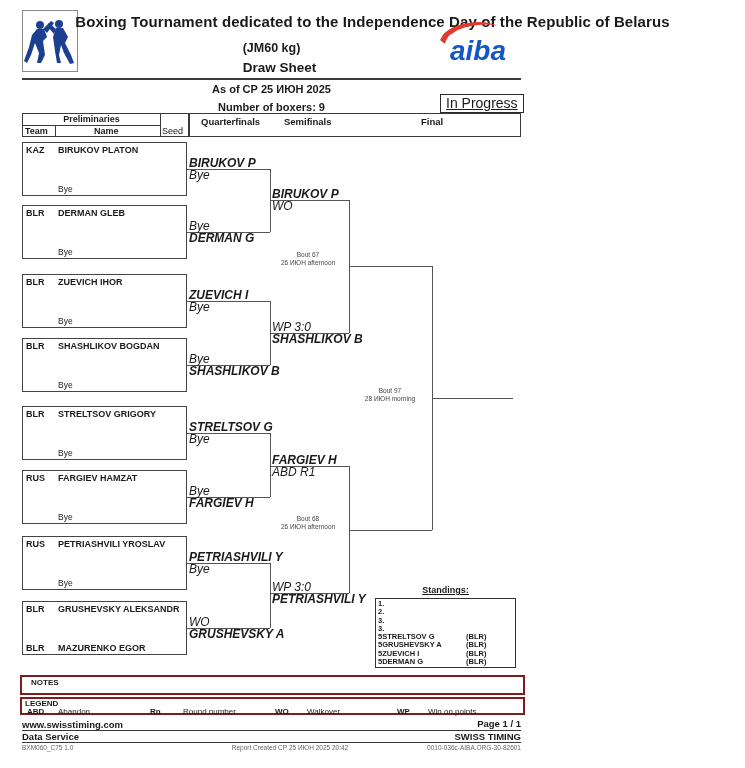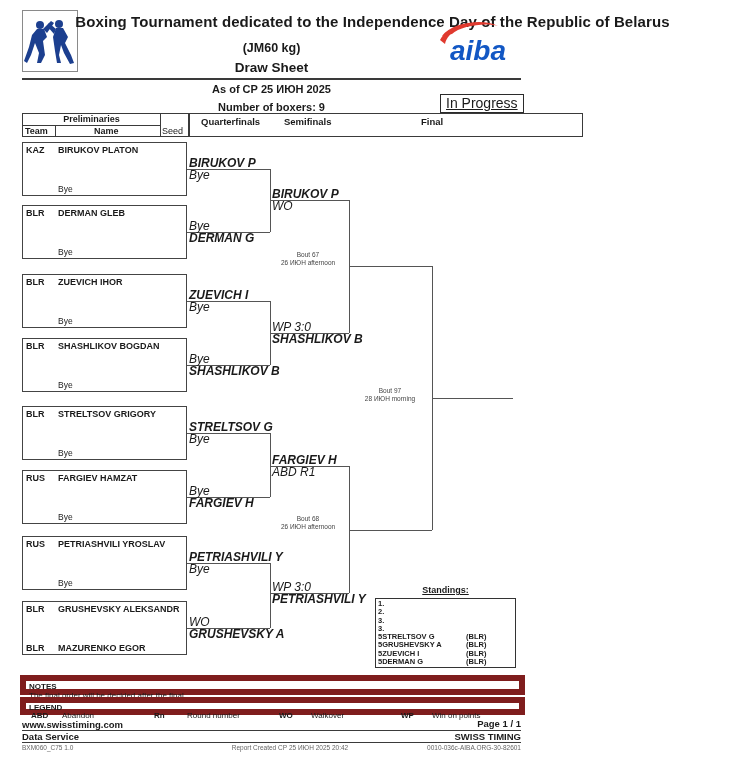--- a/index.html
+++ b/index.html
@@ -28,21 +28,21 @@
   .vline{border-left:1px solid #555;width:0;}
   .wlbl{position:absolute;font-size:12px;white-space:nowrap;line-height:10px;font-style:italic;}
   .wname{font-weight:bold;}
   .bout{position:absolute;font-size:6.5px;line-height:8px;color:#444;text-align:center;white-space:nowrap;}
   
   .st-title{font-size:9px;font-weight:bold;text-decoration:underline;text-align:center;}
   .st-box{border:1px solid #333;box-sizing:border-box;font-size:7.5px;font-weight:600;padding-top:1px;}
   .st-row{position:relative;height:8.3px;line-height:8.3px;padding-left:2px;white-space:nowrap;}
   .st-team{position:absolute;left:90px;top:0;}
   
-  .nbox{border:6px solid #7f1d1d;box-sizing:border-box;font-size:8px;line-height:9px;padding:1px 0 0 3px;}
+  .nbox{border:2px solid #7f1d1d;box-sizing:border-box;font-size:8px;line-height:9px;padding:1px 0 0 9px;}
   .nbox .t{font-weight:bold;}
   .leg-code{position:absolute;font-size:8px;font-weight:bold;top:8px;}
   .leg-lbl{position:absolute;font-size:8px;top:8px;}
   
   .f-bold{font-size:9.5px;font-weight:bold;white-space:nowrap;}
   .f-small{font-size:6.5px;color:#666;white-space:nowrap;}
   svg{display:block;}
 </style>
 </head>
 <body>
@@ -64,35 +64,35 @@
 
 <div class="abs" style="left:436px;top:20px;width:72px;height:46px;">
   <svg width="72" height="46" viewBox="0 0 72 46">
     <path d="M6 16 C16 2 48 -2 62 6 C50 2 24 6 16 14 Z" fill="#e03a2f"></path>
     <path d="M4 20 C8 12 16 8 22 8 C16 12 10 18 9 24 Z" fill="#e03a2f"></path>
     <text x="14" y="40" font-family="Liberation Sans, sans-serif" font-size="28" font-weight="bold" font-style="italic" fill="#1257c4" aria-label="aiba">aiba</text>
   </svg>
 </div>
 
 <div class="abs sub" style="top:41px;font-size:12.5px;">(JM60 kg)</div>
-<div class="abs sub" style="top:60px;font-size:13.5px;">Draw Sheet</div>
+<div class="abs sub" style="top:60px;font-size:13.5px;margin-left:8px;">Draw Sheet</div>
 <div class="abs hr" style="left:22px;top:78px;width:499px;"></div>
 <div class="abs sub" style="top:83px;font-size:11px;">As of СР 25 ИЮН 2025</div>
 <div class="abs sub" style="top:101px;font-size:11px;">Number of boxers: 9</div>
 <div class="abs statusbox" style="left:440px;top:94px;"><span>In Progress</span></div>
 
 <div class="abs hdrbox" style="left:22px;top:113px;width:167px;height:24px;">
   <div class="abs" style="left:0;top:0;width:137px;text-align:center;font-size:9px;font-weight:bold;border-bottom:1px solid #3a3a3a;height:11px;line-height:11px;">Preliminaries</div>
   <div class="abs" style="left:2px;top:12px;font-size:9px;font-weight:bold;">Team</div>
   <div class="abs" style="left:35px;top:12px;font-size:9px;font-weight:bold;padding-left:36px;">Name</div>
   <div class="abs" style="left:139px;top:12px;font-size:9px;font-weight:normal;">Seed</div>
   <div class="abs" style="left:32px;top:11px;height:11px;border-left:1px solid #3a3a3a;"></div>
   <div class="abs" style="left:137px;top:0;height:22px;border-left:1px solid #3a3a3a;"></div>
 </div>
-<div class="abs hdrbox" style="left:189px;top:113px;width:394px;height:24px;">
+<div class="abs hdrbox" style="left:189px;top:113px;width:332px;height:24px;">
   <div class="abs collbl" style="left:11px;top:2px;">Quarterfinals</div>
   <div class="abs collbl" style="left:94px;top:2px;">Semifinals</div>
   <div class="abs collbl" style="left:231px;top:2px;">Final</div>
 </div>
 
 <div class="abs pbox" style="top:142px;">
   <span class="pteam">KAZ</span>
   <span class="pname">BIRUKOV PLATON</span>
   <span class="pbye">Bye</span>
 </div>
@@ -214,21 +214,20 @@
   <div class="st-row"><span>3.</span><span></span><span class="st-team"></span></div>
   <div class="st-row"><span>3.</span><span></span><span class="st-team"></span></div>
   <div class="st-row"><span>5</span><span>STRELTSOV G</span><span class="st-team">(BLR)</span></div>
   <div class="st-row"><span>5</span><span>GRUSHEVSKY A</span><span class="st-team">(BLR)</span></div>
   <div class="st-row"><span>5</span><span>ZUEVICH I</span><span class="st-team">(BLR)</span></div>
   <div class="st-row"><span>5</span><span>DERMAN G</span><span class="st-team">(BLR)</span></div>
 </div>
 
 <div class="abs nbox" style="left:20px;top:675px;width:505px;height:20px;">
   <div class="t">NOTES</div>
-  <div>The final order will be decided after the final</div>
 </div>
 
 <div class="abs nbox" style="left:20px;top:697px;width:505px;height:18px;">
   <div class="t" style="position:absolute;left:3px;top:0;">LEGEND</div>
   <span class="leg-code" style="left:5px;">ABD</span>
   <span class="leg-lbl" style="left:36px;">Abandon</span>
   <span class="leg-code" style="left:128px;">Rn</span>
   <span class="leg-lbl" style="left:161px;">Round number</span>
   <span class="leg-code" style="left:253px;">WO</span>
   <span class="leg-lbl" style="left:285px;">Walkover</span>

